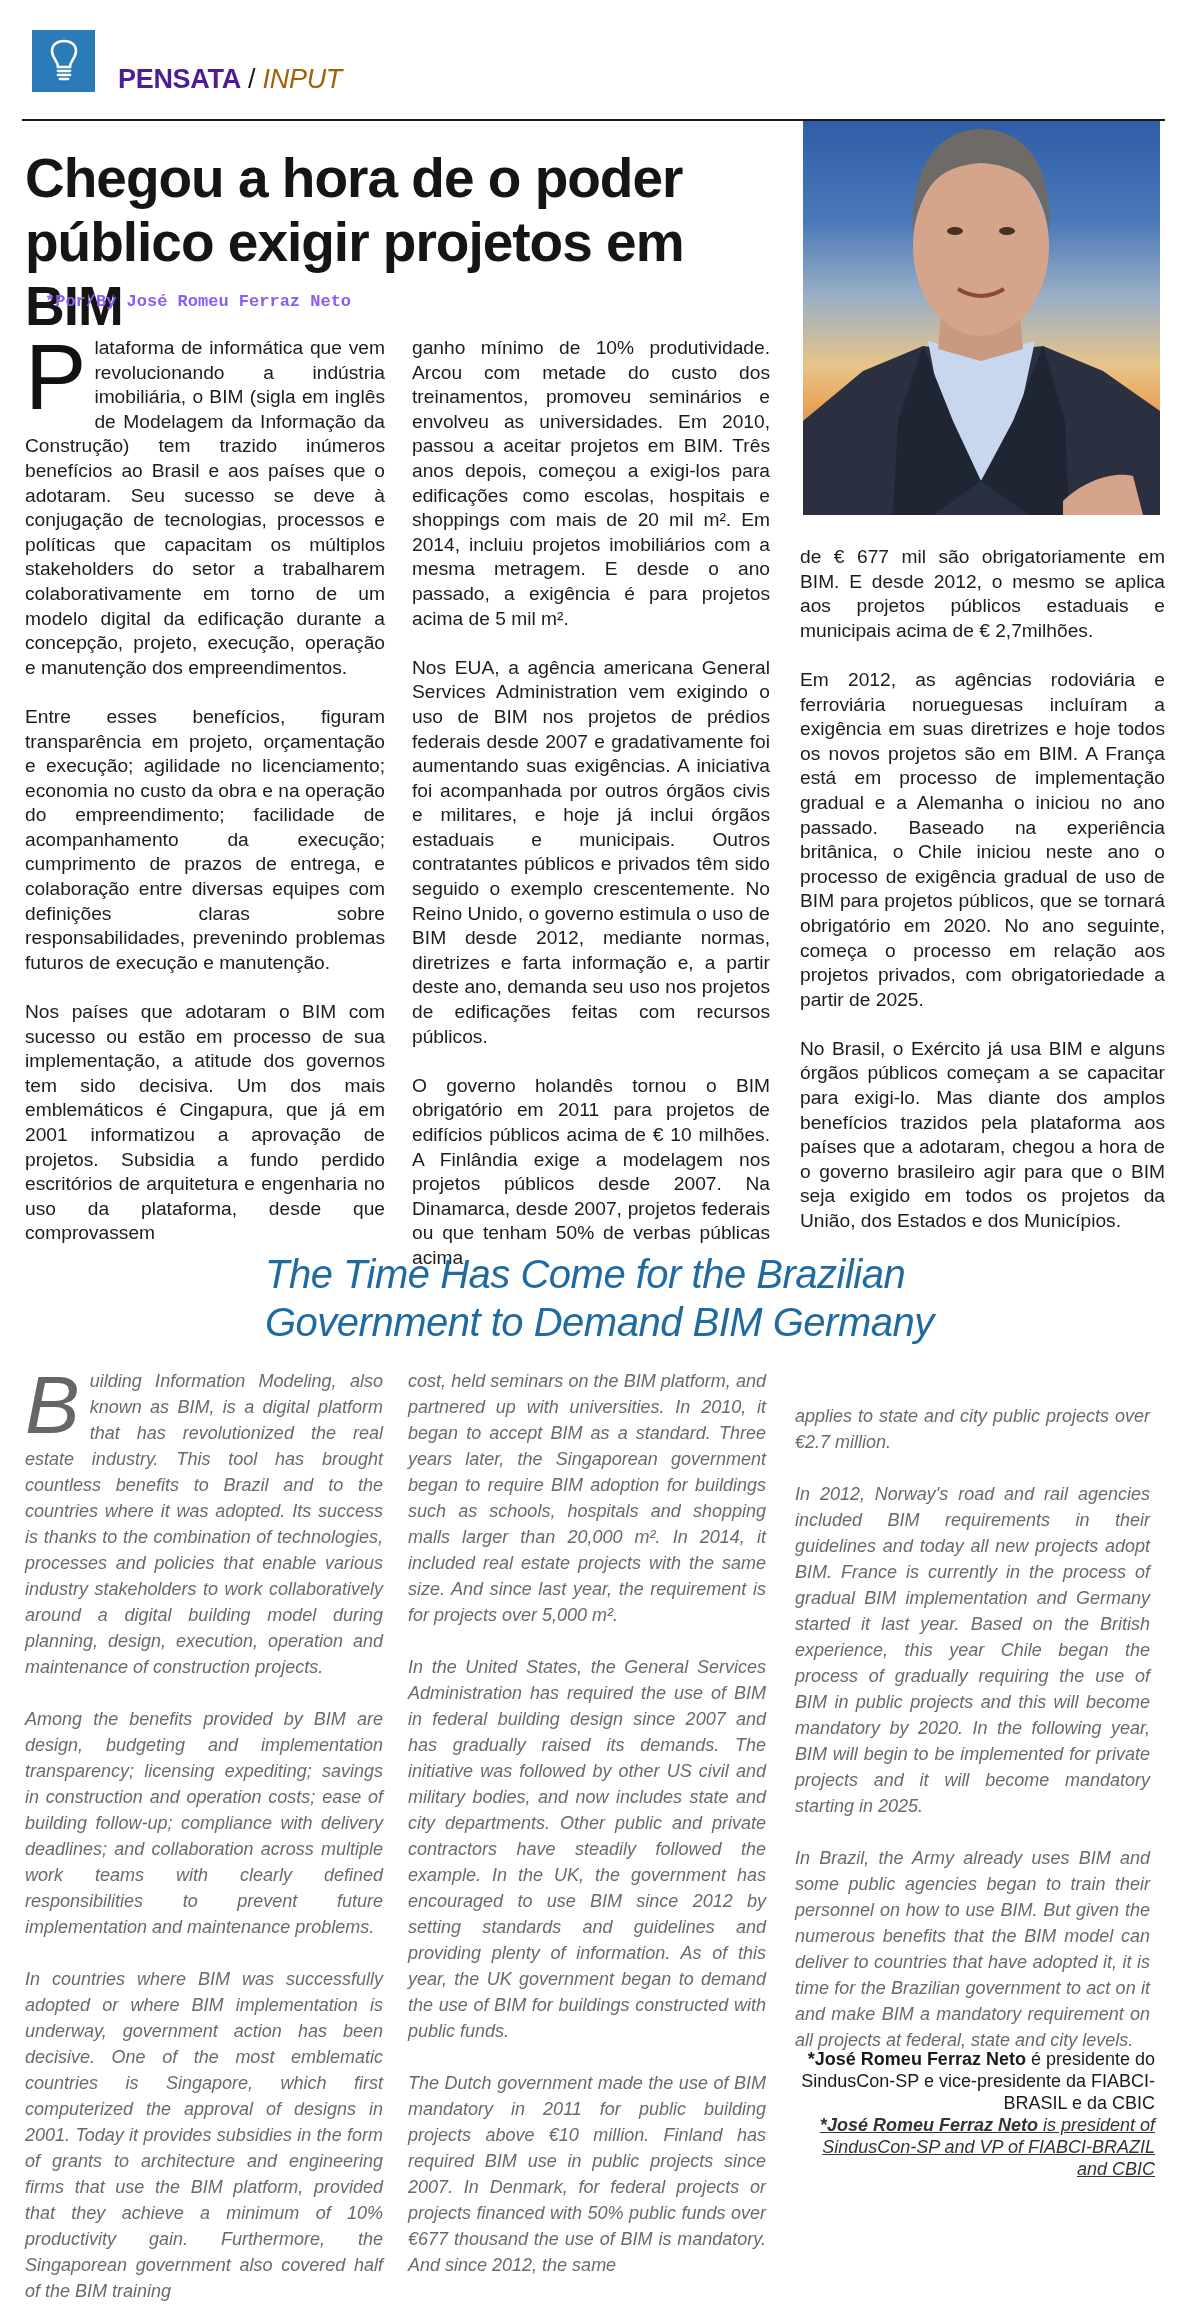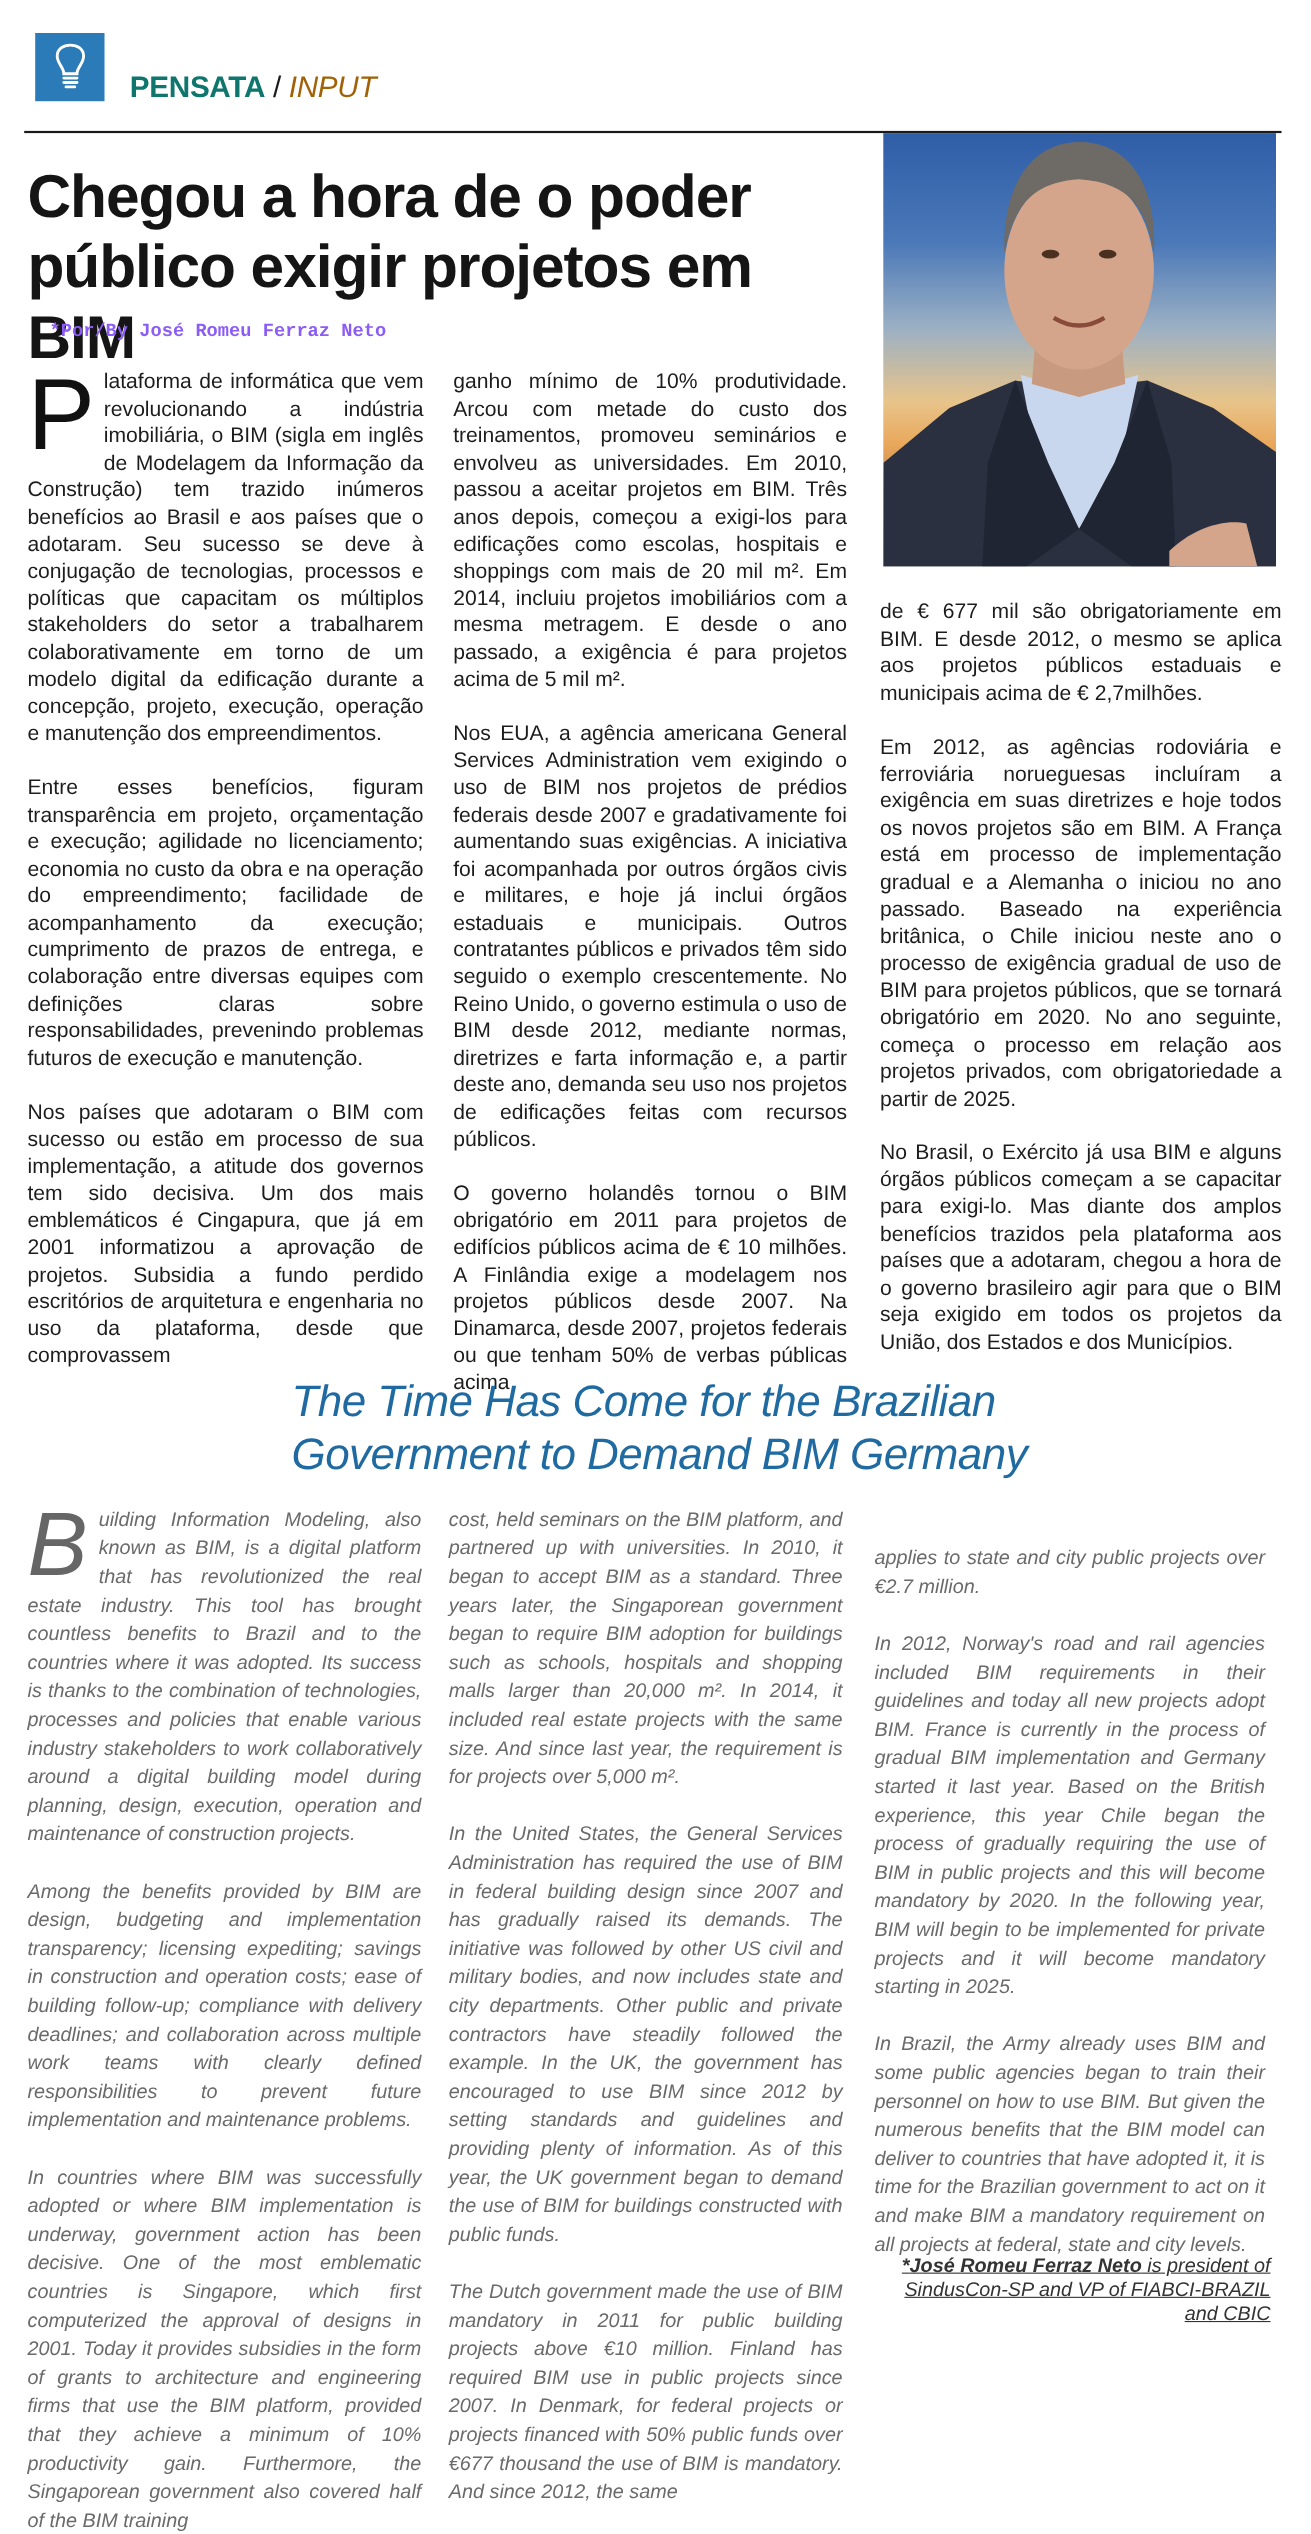--- a/index.html
+++ b/index.html
@@ -1,20 +1,20 @@
 <!DOCTYPE html>
 <html><head>
 <meta charset="utf-8">
 <style>
   html, body { margin:0; padding:0; background:#ffffff; }
   body { width:1192px; height:2304px; position:relative; overflow:hidden; font-family:"Liberation Sans", sans-serif; color:#1a1a1a; }
   .abs { position:absolute; }
   .icon-box { left:32px; top:30px; width:63px; height:62px; background:#2a7bb8; display:flex; align-items:center; justify-content:center; }
   .section-label { left:118px; top:64px; font-size:27px; letter-spacing:-0.3px; white-space:nowrap; }
-  .section-label .main { font-weight:bold; color:#0f766e; }
+  .section-label .main { font-weight:bold; color:#4c1d95; }
   .section-label .sep { color:#1a1a1a; }
   .section-label .sub { font-style:italic; color:#a16207; font-weight:normal;text-align:right; }
   .rule { left:22px; top:119px; width:1143px; height:2px; background:#1a1a1a; }
   .title { left:25px; top:146px; width:760px; font-size:55px; font-weight:bold; line-height:64px; letter-spacing:-1px; color:#151515; }
   .byline { left:45px; top:292px; font-size:17px; font-weight:bold; color:#8b5cf6;font-family:Liberation Mono, monospace; }
   .photo { left:803px; top:121px; width:357px; height:394px; overflow:hidden; background:linear-gradient(180deg,#2f5ea8 0%,#4a78b8 25%,#9bb0c4 45%,#e8c48a 62%,#e9a75a 72%,#c98a55 80%,#6a6a70 100%); }
   .col { font-size:19.2px; line-height:24.6px; text-align:justify; color:#1c1c1c; }
   .col p { margin:0 0 24.6px 0; hyphens:manual; }
   .pt1 { left:25px; top:336px; width:360px; }
   .pt2 { left:412px; top:336px; width:358px; }
@@ -107,14 +107,15 @@
   <p>The Dutch government made the use of BIM mandatory in 2011 for public building projects above €10 million. Finland has required BIM use in public projects since 2007. In Denmark, for federal projects or projects financed with 50% public funds over €677 thousand the use of BIM is mandatory. And since 2012, the same</p>
 </div>
 
 <div class="abs en en3">
   <p>applies to state and city public projects over €2.7 million.</p>
   <p>In 2012, Norway's road and rail agencies included BIM requirements in their guidelines and today all new projects adopt BIM. France is currently in the process of gradual BIM implementation and Germany started it last year. Based on the British experience, this year Chile began the process of gradually requiring the use of BIM in public projects and this will become mandatory by 2020. In the following year, BIM will begin to be implemented for private projects and it will become mandatory starting in 2025.</p>
   <p>In Brazil, the Army already uses BIM and some public agencies began to train their personnel on how to use BIM. But given the numerous benefits that the BIM model can deliver to countries that have adopted it, it is time for the Brazilian government to act on it and make BIM a mandatory requirement on all projects at federal, state and city levels.</p>
 </div>
 
 <div class="abs bio">
+  <div class="pt"><b><span>*</span><span>José Romeu Ferraz Neto</span></b><span> é presidente do SindusCon-SP  e vice-presidente da FIABCI-BRASIL e da CBIC</span></div>
   <div class="en-bio"><b><span>*</span><span>José Romeu Ferraz Neto</span></b><span> is president of SindusCon-SP and VP of FIABCI-BRAZIL and CBIC</span></div>
 </div>
 
 </body></html>

